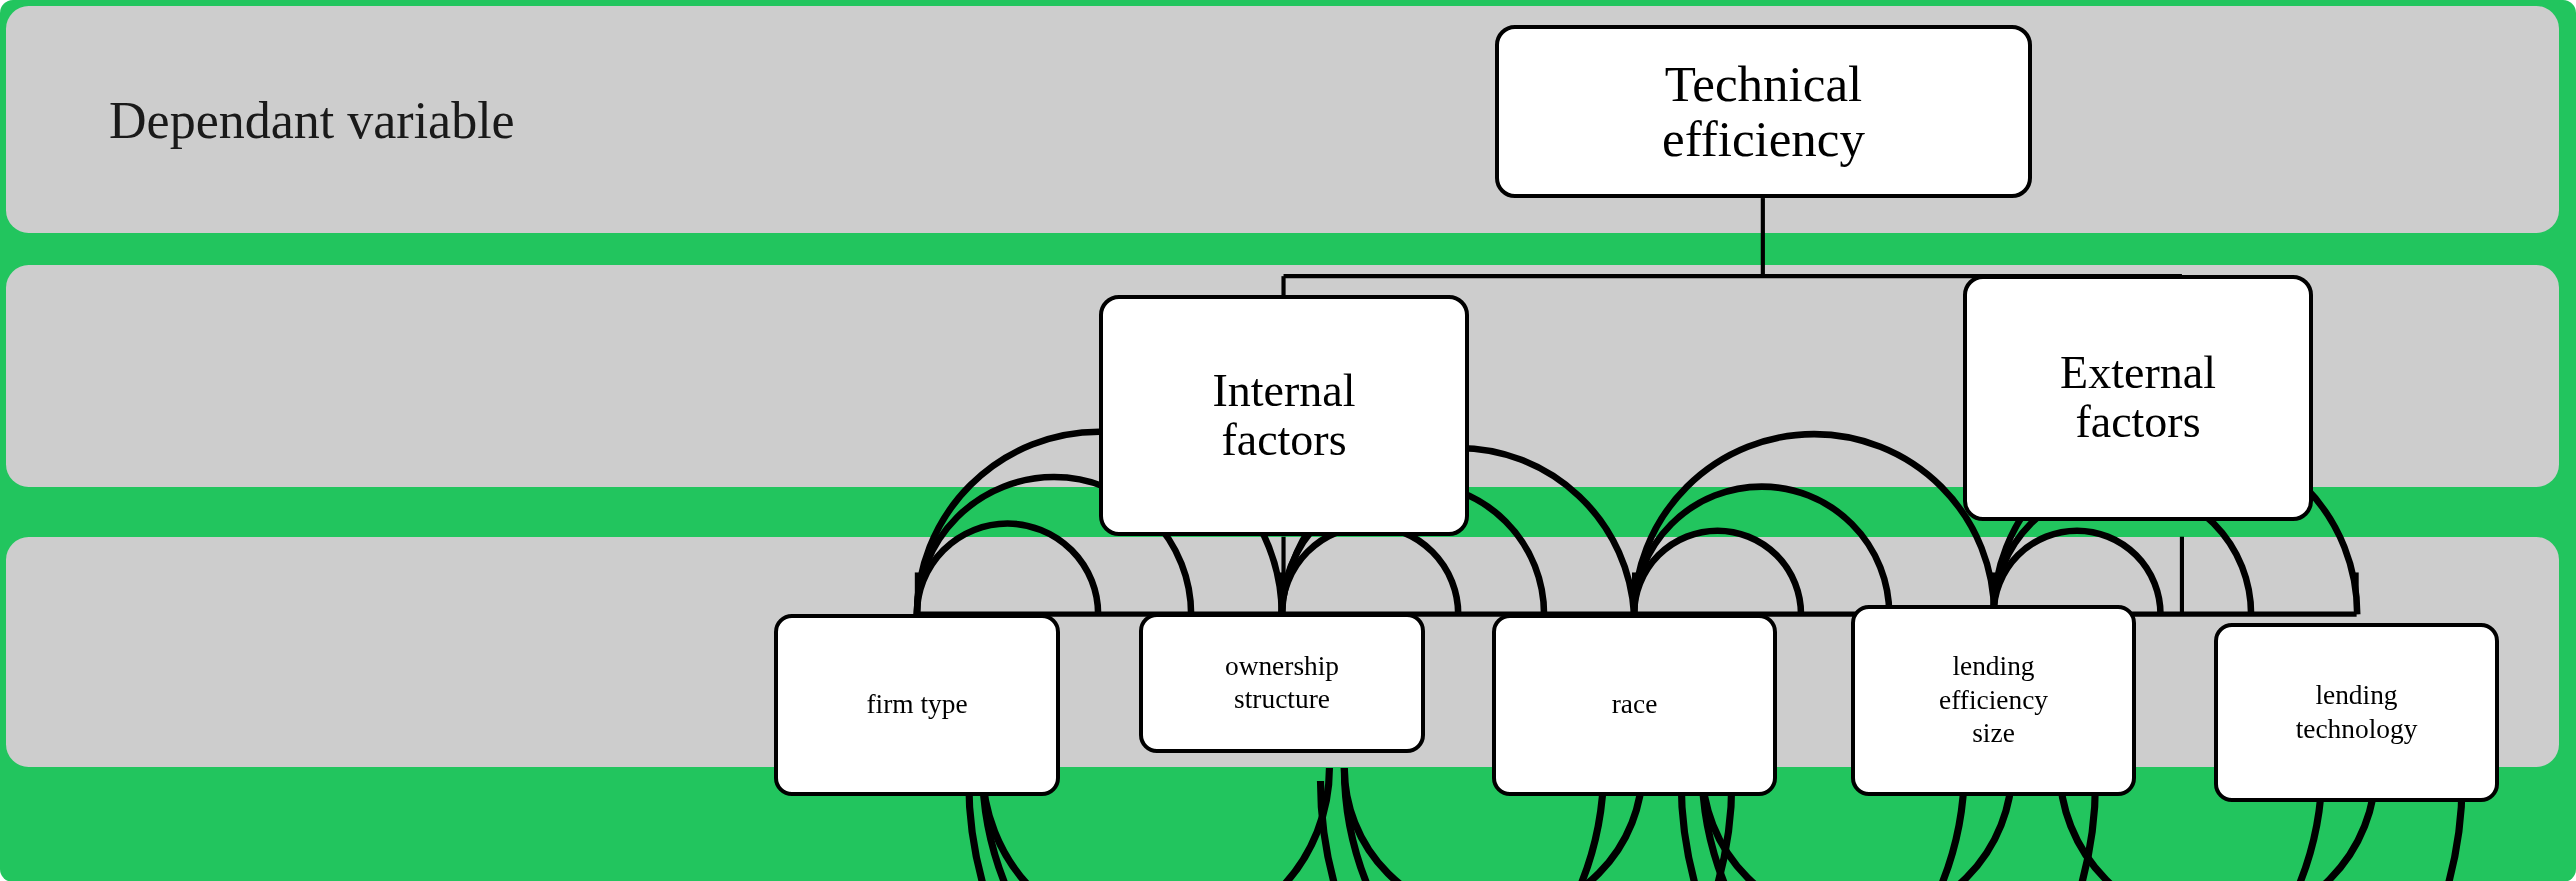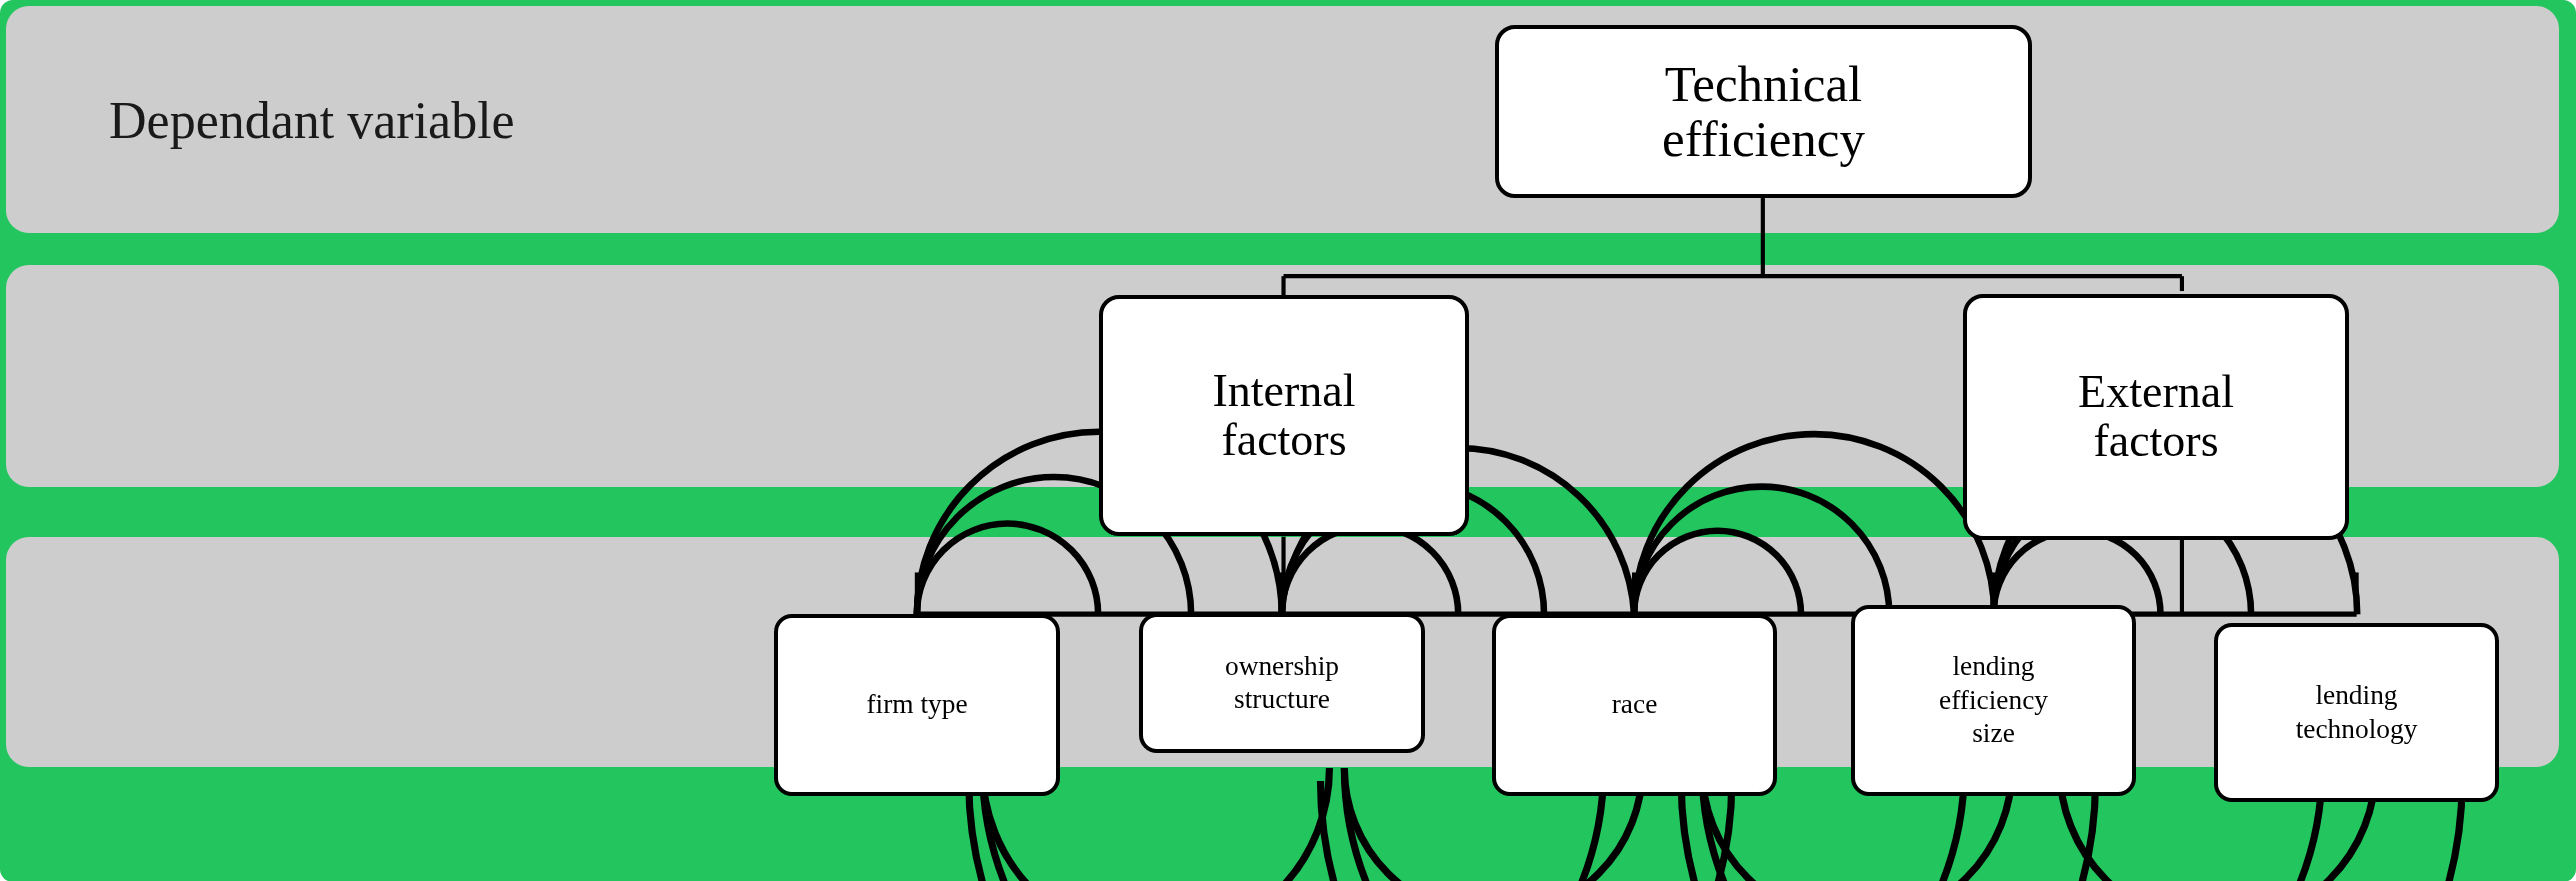--- a/index.html
+++ b/index.html
@@ -78,21 +78,21 @@
   .node.level-leaf {
     font-family: "Liberation Sans", sans-serif;
     font-size: 27.4px;
     line-height: 1.22;
     border-width: 4.2px;
     border-radius: 18px;
   }
 
   #node-technical-efficiency { left: 1495px; top: 25px;  width: 537px;  height: 173px; }
   #node-internal-factors     { left: 1099px; top: 295px; width: 370px;  height: 241px; }
-  #node-external-factors     { left: 1963px; top: 294px; width: 386px;  height: 246px; }
+  #node-external-factors     { left: 1963px; top: 275px; width: 350px;  height: 246px; }
 
   #node-firm-size            { left: 774px; top: 614px; width: 286px; height: 182px; }
   #node-ownership-structure  { left: 1139px; top: 613px; width: 286px; height: 140px; }
   #node-race                 { left: 1492px; top: 614px; width: 285px; height: 182px; text-align: center; }
   #node-lending-institution  { left: 1851px; top: 605px; width: 285px; height: 191px; }
   #node-lending-technology   { left: 2214px; top: 623px; width: 285px; height: 179px; }
 
   .node-label { display: block; width: 100%; padding: 0 6px; box-sizing: border-box; font-family: Liberation Serif, serif; }
 </style>
 </head>

